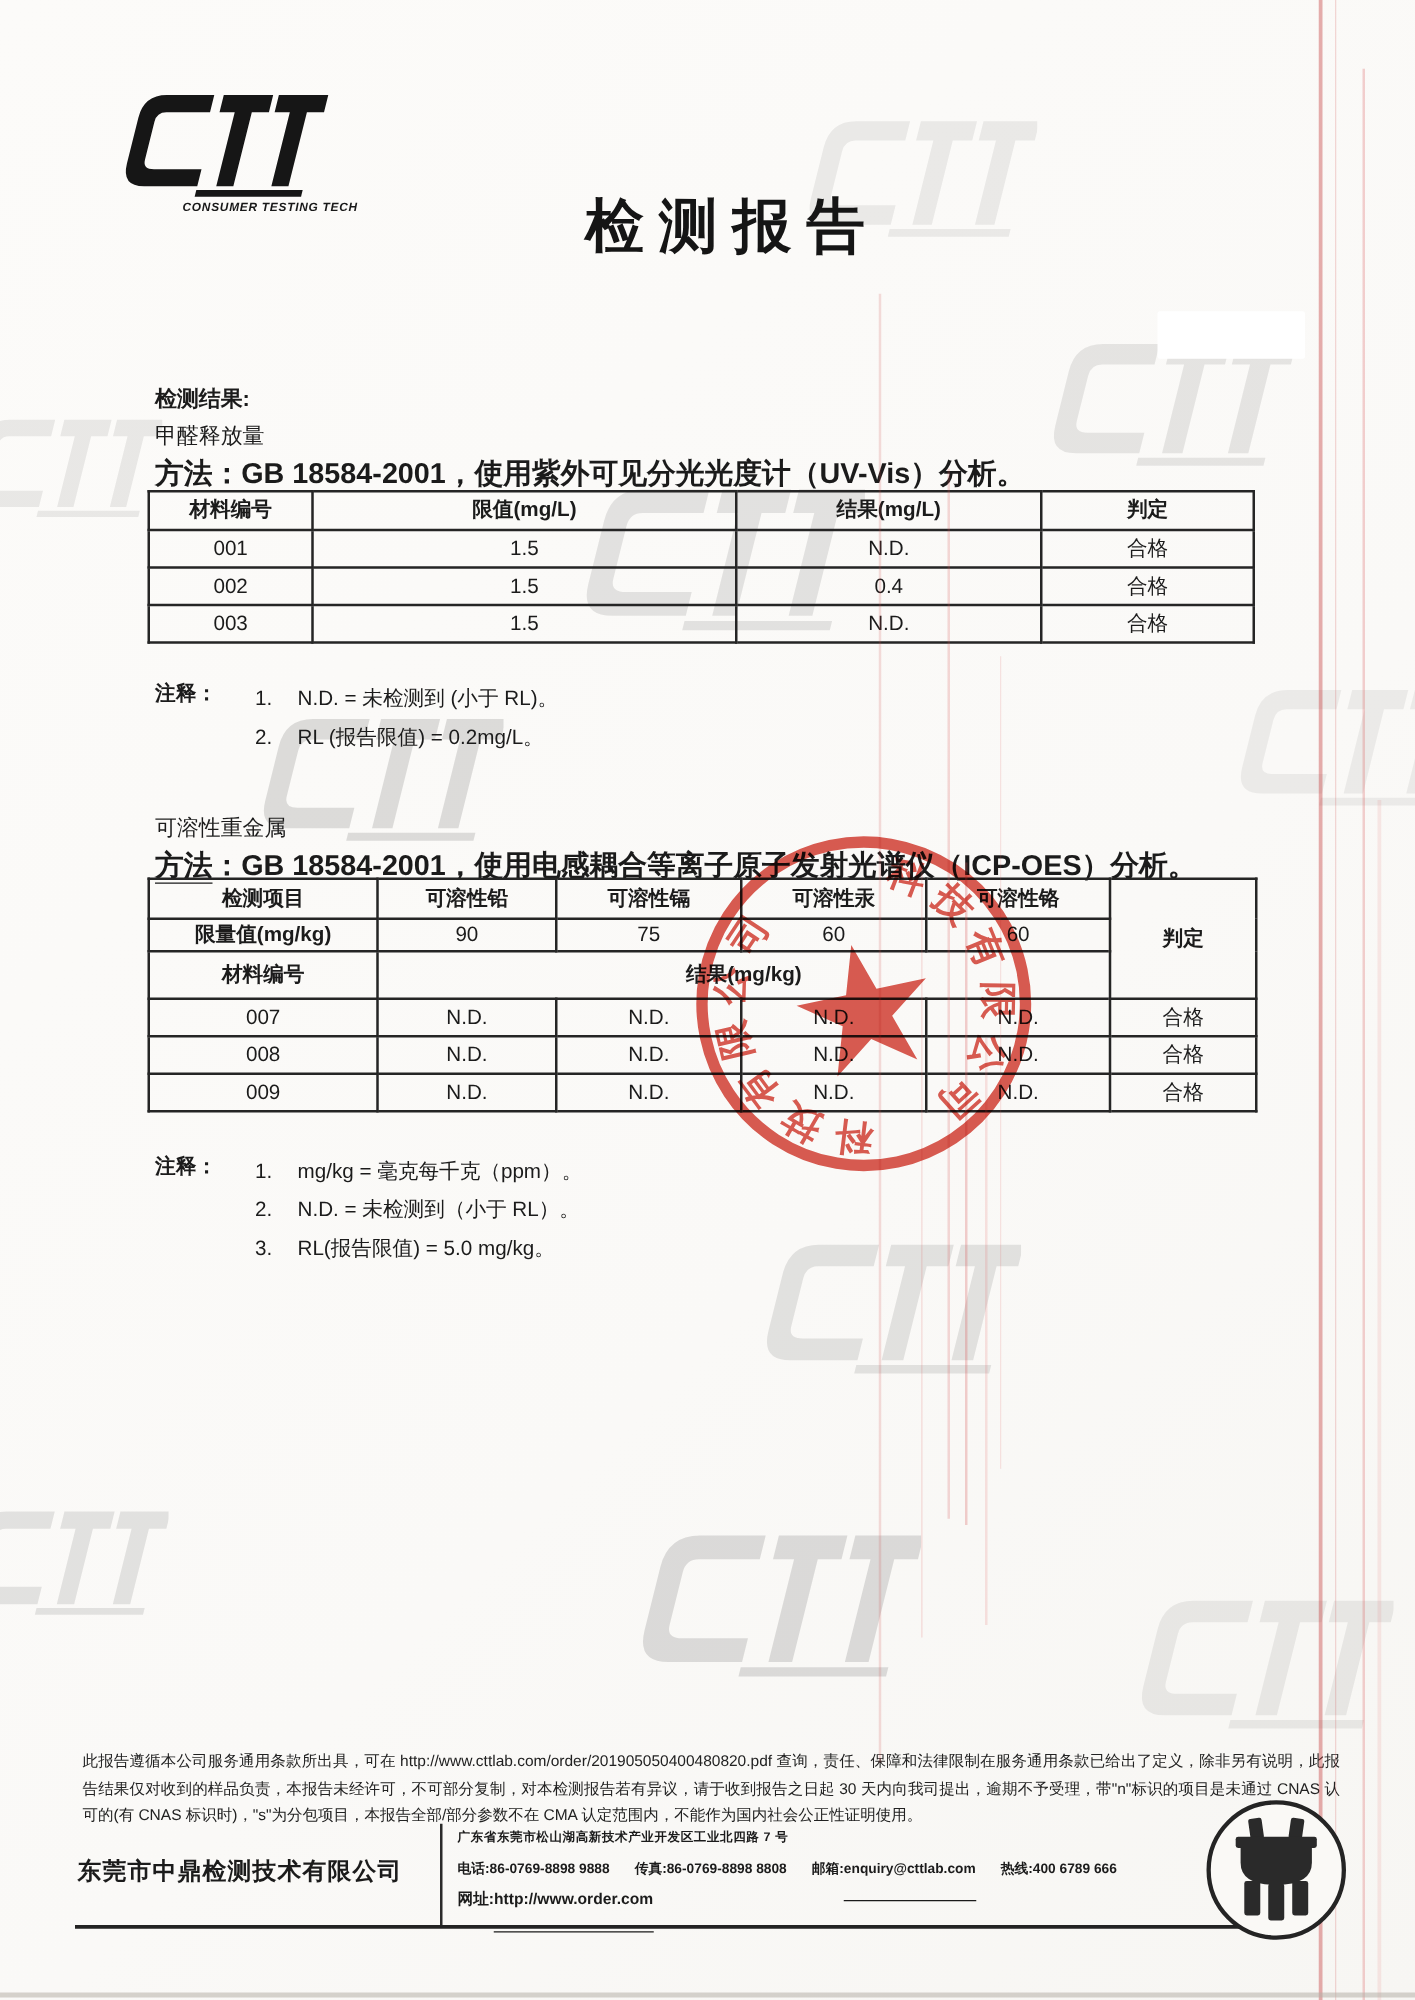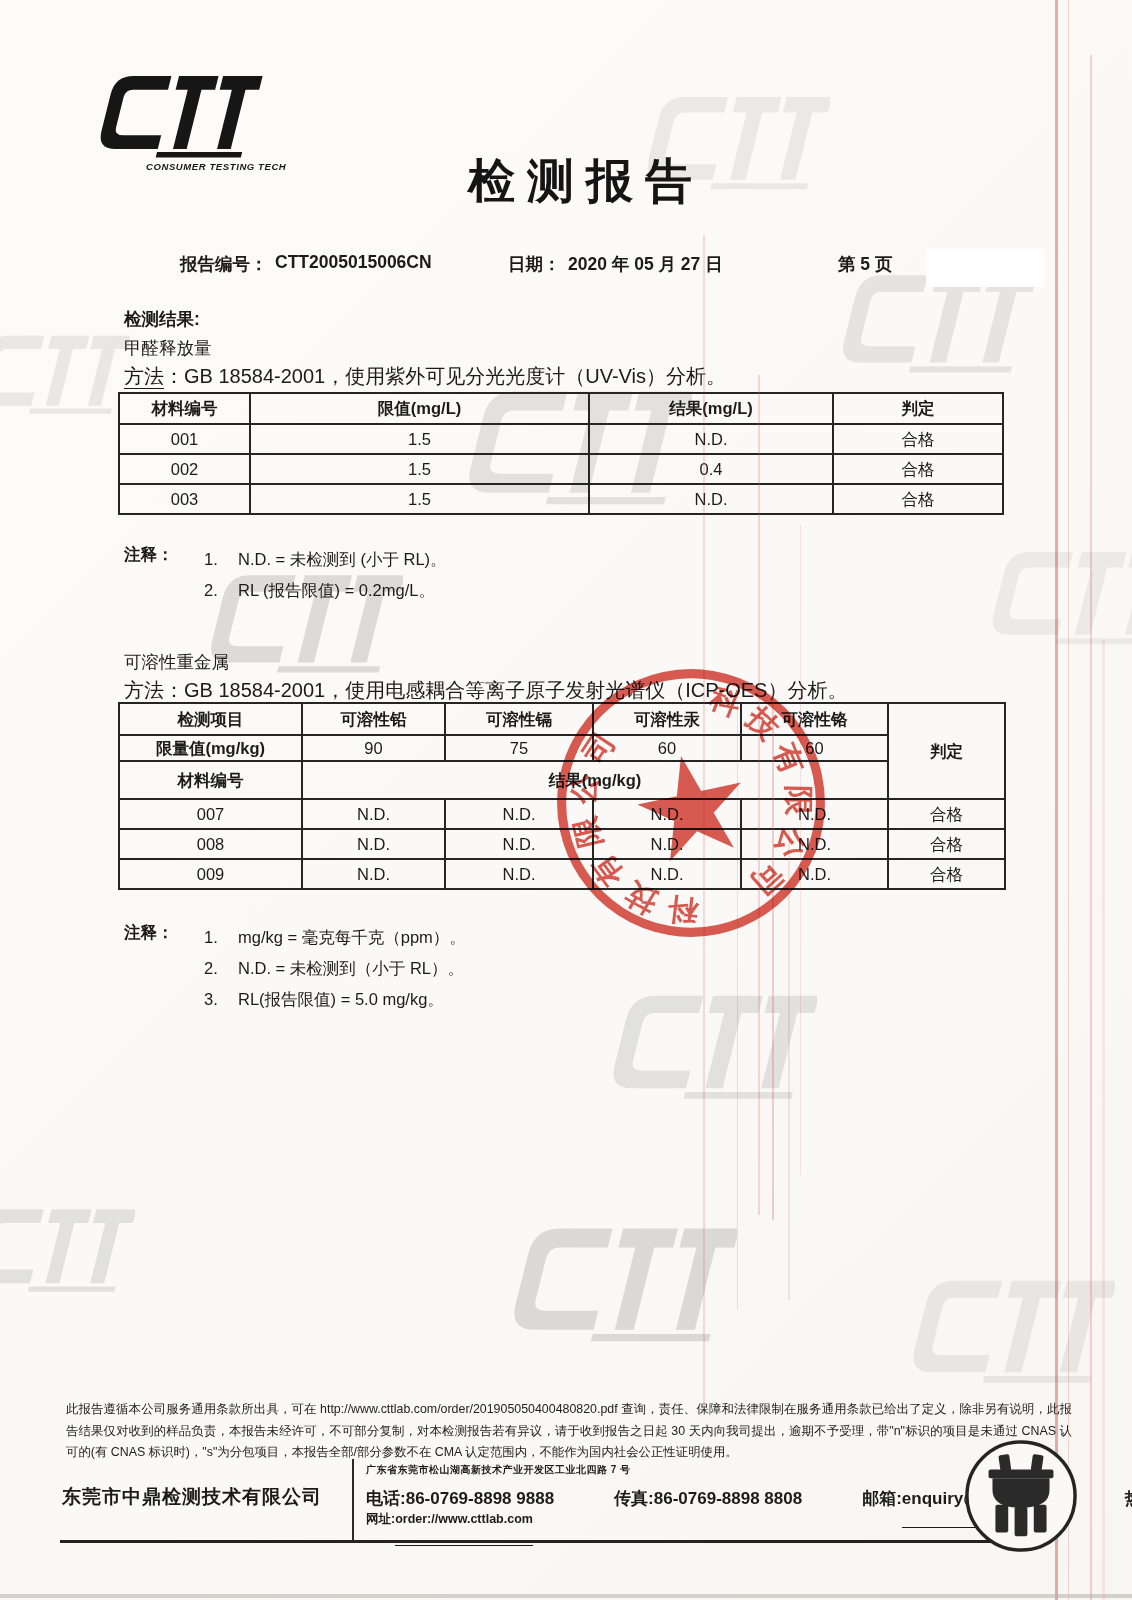--- a/index.html
+++ b/index.html
@@ -25,21 +25,21 @@
     position:absolute;left:0;top:150px;width:100%;text-align:center;
     font-family:"Liberation Serif","DejaVu Serif",serif;
     font-size:47px;font-weight:700;letter-spacing:12px;color:#151515;padding-left:20px;
   }
   .meta{position:absolute;top:252px;left:0;width:100%;height:36px;font-size:17.5px;font-weight:700;}
   .meta span{white-space:nowrap;}
   .redact{position:absolute;left:926px;top:249px;width:118px;height:38px;background:#ffffff;border-radius:2px;}
   
   .h-bold{position:absolute;font-size:17.5px;font-weight:700;}
   .h-norm{position:absolute;font-size:17.5px;font-weight:400;}
-  .method{position:absolute;font-size:20px;font-weight:400;white-space:nowrap;}
+  .method{position:absolute;font-size:23px;font-weight:700;white-space:nowrap;}
   .method .ul{border-bottom:1.5px solid #1b1b1b;padding-bottom:1px;}
   
   table.rpt{border-collapse:collapse;table-layout:fixed;position:absolute;}
   table.rpt th,table.rpt td{
     border:2px solid #252525;text-align:center;vertical-align:middle;
     font-size:16.5px;padding:0;line-height:1.15;
   }
   table.rpt th{font-weight:700;}
   table.rpt td{font-weight:400;}
   .t1 tr{height:30px;} .t1 tr:first-child{height:31px;}
@@ -57,21 +57,21 @@
     transform:rotate(-12deg);mix-blend-mode:multiply;opacity:.88;z-index:5;}
   
   .disclaimer{
     position:absolute;left:66px;top:1399px;width:1006px;
     font-size:12.4px;line-height:1.75;text-align:justify;color:#222;
     font-weight:500;
   }
   .f-company{position:absolute;left:62px;top:1484px;font-size:19px;font-weight:700;letter-spacing:1px;}
   .f-divider{position:absolute;left:352px;top:1459px;width:2px;height:82px;background:#2b2b2b;}
   .f-address{position:absolute;left:366px;top:1463px;font-size:10px;font-weight:600;letter-spacing:.5px;}
-  .f-contacts{position:absolute;left:366px;top:1487px;width:668px;display:flex;gap:60px;font-size:17px;font-weight:600;white-space:nowrap;}
+  .f-contacts{position:absolute;left:366px;top:1487px;width:668px;display:flex;gap:20px;font-size:11px;font-weight:600;white-space:nowrap;}
   .f-web{position:absolute;left:366px;top:1511px;font-size:12.5px;font-weight:600;}
   .uline{border-bottom:1.2px solid #1b1b1b;padding-bottom:19px;}
   .f-rule{position:absolute;left:60px;top:1540px;width:982px;height:2.5px;background:#232323;}
   .ding{position:absolute;left:962px;top:1437px;width:118px;height:118px;z-index:7;}
   .bottom-band{position:absolute;left:0;top:1594px;width:1132px;height:4px;background:#b7b1a8;opacity:.55;}
 </style>
 </head>
 <body>
 
 <svg width="0" height="0" style="position:absolute">
@@ -122,27 +122,20 @@
 
   <div class="abs" style="left:70px;top:70px;width:230px;height:110px">
     <svg class="logo-mark" width="215" height="95" viewBox="0 0 220 112">
         <use href="#cttmark"></use>
       </svg>
     <div class="logo-sub">CONSUMER TESTING TECH</div>
   </div>
 
   <div class="title">检测报告</div>
 
-  <div class="meta">
-    <span class="abs" style="left:180px">报告编号：</span>
-    <span class="abs" style="left:275px">CTT2005015006CN</span>
-    <span class="abs" style="left:508px">日期：</span>
-    <span class="abs" style="left:568px">2020 年 05 月 27 日</span>
-    <span class="abs" style="left:838px">第 5 页</span>
-  </div>
   <div class="redact"></div>
 
   <div class="h-bold" style="left:124px;top:307px">检测结果:</div>
   <div class="h-norm" style="left:124px;top:336px">甲醛释放量</div>
   <div class="method" style="left:124px;top:363px">
     <span class="ul">方法</span><span>：GB 18584-2001，使用紫外可见分光光度计（UV-Vis）分析。</span>
   </div>
 
   <table class="rpt t1" style="left:118px;top:392px;width:884px">
     <colgroup>
@@ -272,21 +265,21 @@
   <div class="f-company">东莞市中鼎检测技术有限公司</div>
   <div class="f-divider"></div>
   <div class="f-address">广东省东莞市松山湖高新技术产业开发区工业北四路 7 号</div>
   <div class="f-contacts">
     <span><span>电话:</span><span>86-0769-8898 9888</span></span>
     <span><span>传真:</span><span>86-0769-8898 8808</span></span>
     <span><span>邮箱:</span><span class="uline">enquiry@cttlab.com</span></span>
     <span><span>热线:</span><span>400 6789 666</span></span>
   </div>
   <div class="f-web">
-    <span>网址:</span><span class="uline">order://www.cttlab.com</span>
+    <span>网址:</span><span class="uline">http://www.order.com</span>
   </div>
   <div class="f-rule"></div>
 
   <svg class="ding" viewBox="0 0 120 120">
     <circle cx="60" cy="60" r="55" fill="#faf9f6" stroke="#242424" stroke-width="3.5"></circle>
     <g fill="#2a2a2a">
       <rect x="38" y="18" width="11" height="17" rx="2" transform="rotate(-8 43 26)"></rect>
       <rect x="71" y="18" width="11" height="17" rx="2" transform="rotate(8 77 26)"></rect>
       <rect x="27" y="33" width="66" height="9" rx="2"></rect>
       <path d="M31,42 h58 v12 q0,18 -29,18 q-29,0 -29,-18 z"></path>

